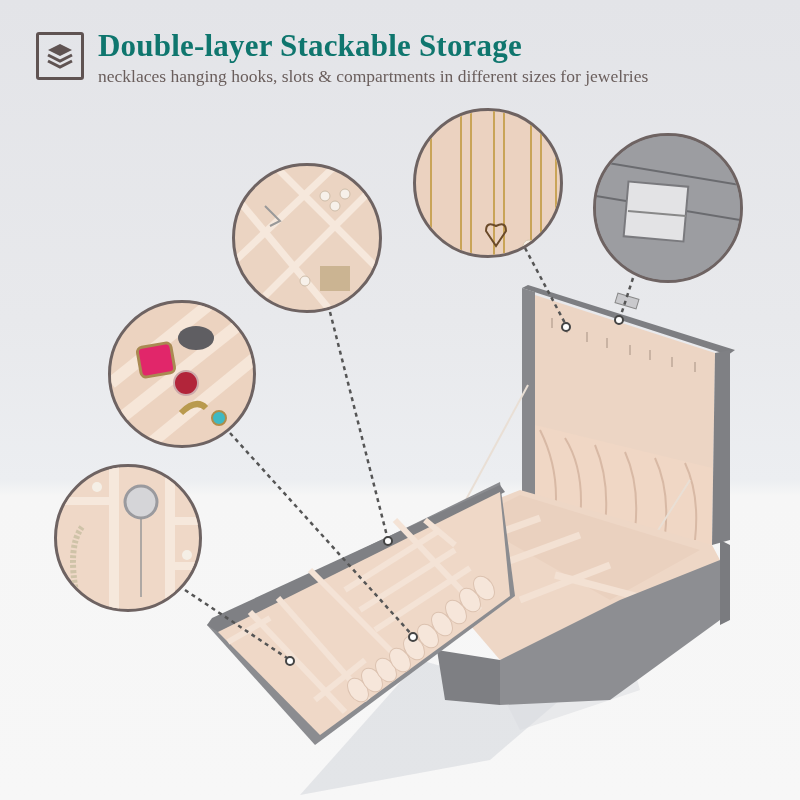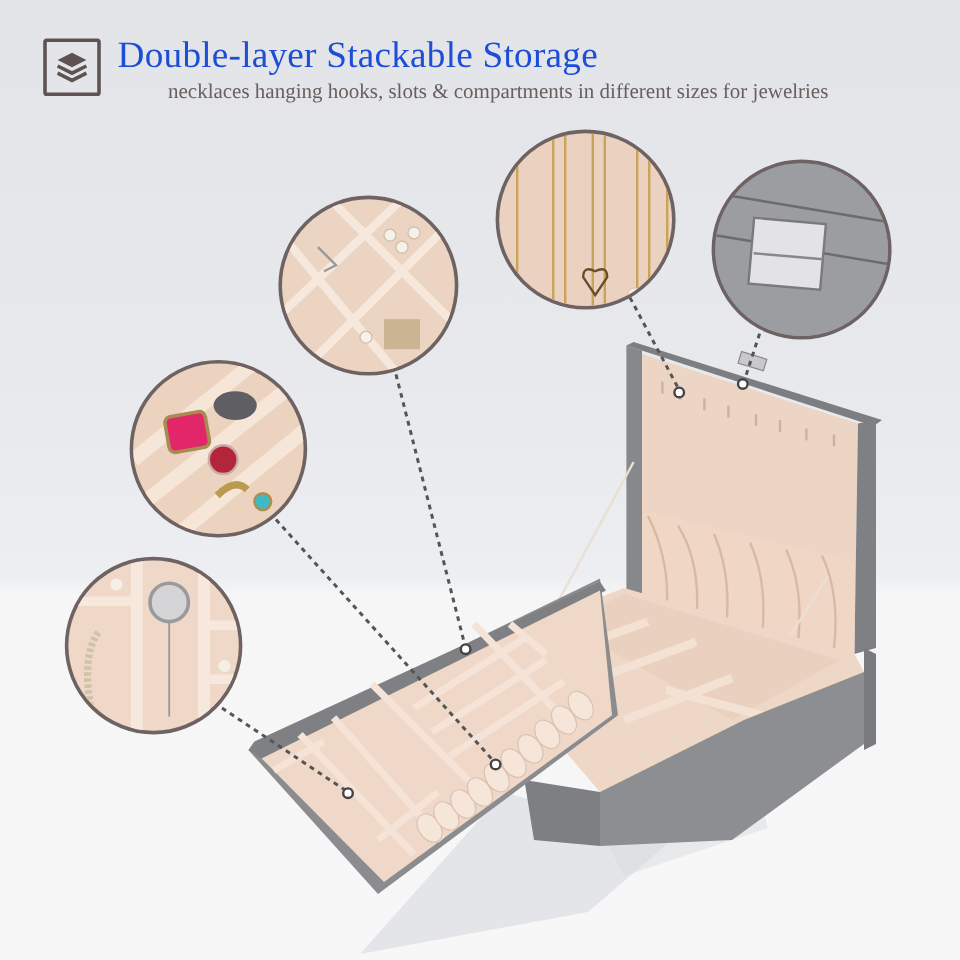--- a/index.html
+++ b/index.html
@@ -1,22 +1,22 @@
 <!DOCTYPE html>
 <html><head>
 <meta charset="utf-8">
 <style>
   html,body{margin:0;padding:0;}
   body{width:800px;height:800px;overflow:hidden;position:relative;
     background:linear-gradient(180deg,#e3e4e8 0%,#e8e9ec 40%,#eceef1 60%,#f6f6f6 62%,#f7f7f7 100%);
     font-family:"DejaVu Serif",serif;}
   .header{position:absolute;left:36px;top:30px;}
   .hdr-icon{position:absolute;left:0;top:2px;width:48px;height:48px;border:3px solid #5f5352;border-radius:3px;box-sizing:border-box;}
-  .title{position:absolute;left:62px;top:-2px;font-family:"Liberation Serif",serif;font-weight:normal;font-size:31px;color:#1d4ed8;white-space:nowrap;letter-spacing:0.2px;}
-  .subtitle{position:absolute;left:62px;top:36px;font-family:"Liberation Serif",serif;font-size:17.5px;color:#6a5e5c;white-space:nowrap;margin-left:42px;}
+  .title{position:absolute;left:62px;top:-2px;font-family:"Liberation Serif",serif;font-weight:bold;font-size:31px;color:#0f766e;white-space:nowrap;letter-spacing:0.2px;}
+  .subtitle{position:absolute;left:62px;top:36px;font-family:"Liberation Serif",serif;font-size:17.5px;color:#6a5e5c;white-space:nowrap;}
   .circle{position:absolute;border-radius:50%;border:3px solid #6e6362;overflow:hidden;box-sizing:border-box;background:#f0d9c8;}
   svg.overlay{position:absolute;left:0;top:0;}
 </style>
 </head>
 <body>
 
 <div class="header">
   <div class="hdr-icon">
     <svg width="42" height="42" viewBox="0 0 42 42" style="position:absolute;left:0;top:0">
       <polygon points="21,9 33,15 21,21 9,15" fill="#5f5352"></polygon>

